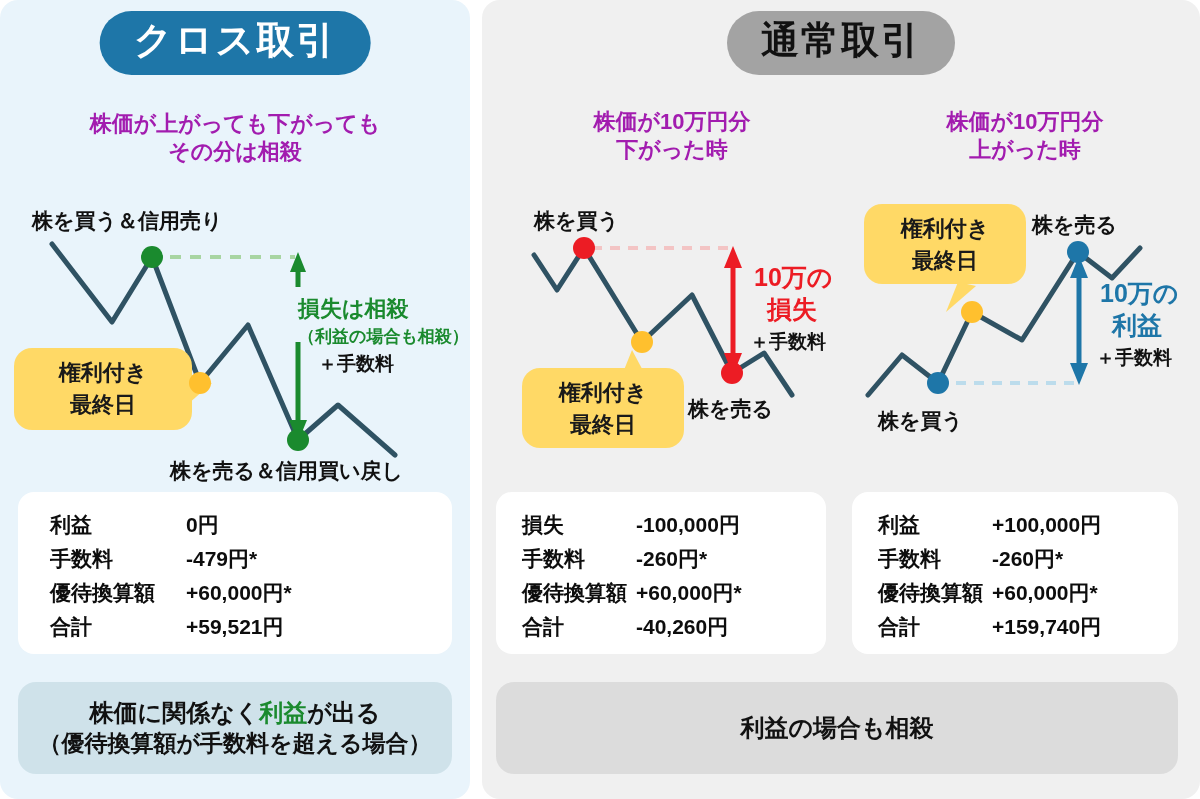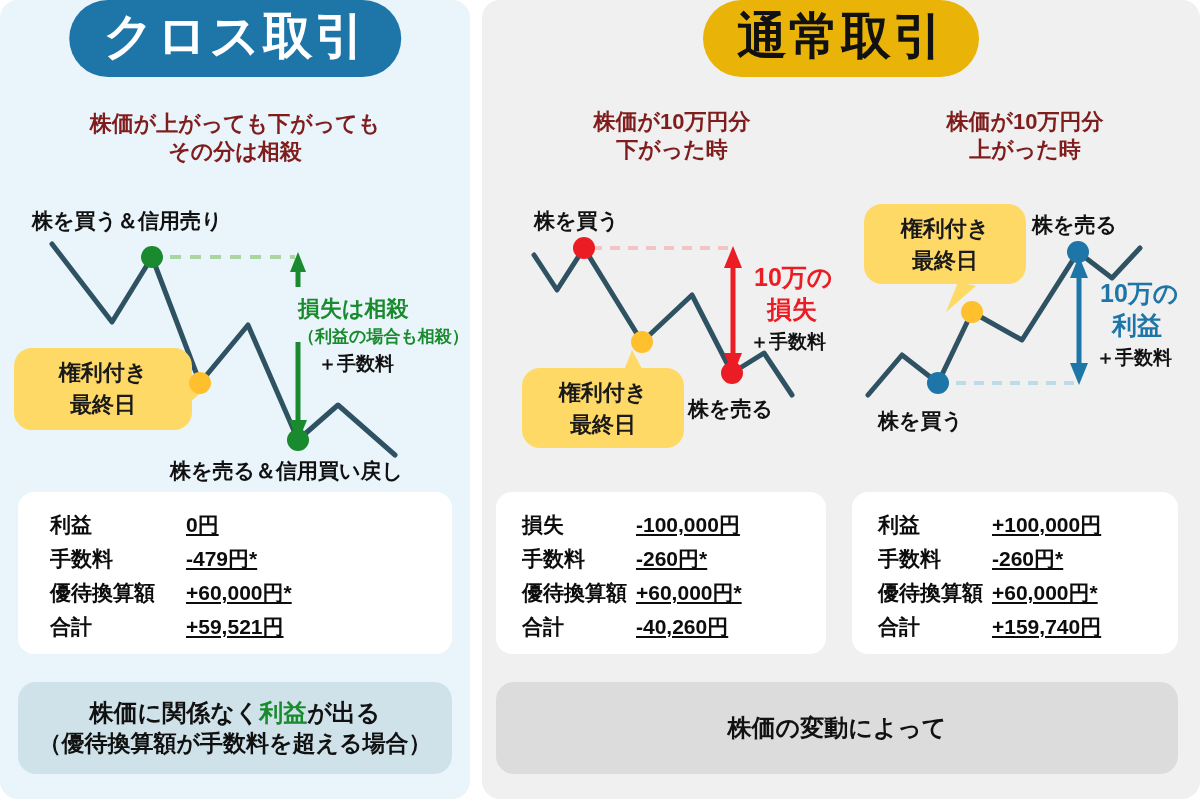--- a/index.html
+++ b/index.html
@@ -10,32 +10,32 @@
     display:flex;
     gap:12px;
     overflow:hidden;
   }
   .panel { border-radius:18px; position:relative; height:799px; }
   .panel-left  { width:470px; background:#e9f4fb; }
   .panel-right { width:718px; background:#f0f0f0; }
 
   
   .pill {
-    position:absolute; top:0; left:50%; transform:translateX(-50%);
+    position:absolute; top:11px; left:50%; transform:translateX(-50%);
     border-radius:40px; padding:10px 34px 14px;
-    font-size:50px; font-weight:bold; letter-spacing:2px; line-height:1.05;
+    font-size:38px; font-weight:bold; letter-spacing:2px; line-height:1.05;
     white-space:nowrap;
   }
   .pill-blue { background:#1e76a8; color:#ffffff; }
-  .pill-gray { background:#eab308; color:#111111; }
+  .pill-gray { background:#a3a3a3; color:#111111; }
 
   
   .subhead {
     position:absolute; text-align:center; font-size:22px; font-weight:bold;
-    color:#7f1d1d; line-height:1.28; white-space:pre-line;
+    color:#a21caf; line-height:1.28; white-space:pre-line;
   }
   .sub-left  { top:110px; left:0; width:470px; }
   .sub-mid   { top:108px; left:490px; width:360px; }
   .sub-right { top:108px; left:848px; width:350px; }
 
   
   .chart { position:absolute; }
   .chart-left  { left:0;    top:190px; width:422px; height:300px; }
 
   
@@ -43,21 +43,21 @@
     position:absolute; background:#ffffff; border-radius:16px;
   }
   .card-left  { left:18px;  top:492px; width:434px; height:162px; }
 
   .rows { padding:16px 0 0 0; }
   .row {
     display:flex; align-items:baseline;
     font-size:21px; font-weight:bold; color:#0d0d0d; line-height:1.62;
   }
   .card-left  .row .k { width:168px; padding-left:32px; }
-  .row .v { white-space:nowrap;text-decoration:underline; }
+  .row .v { white-space:nowrap; }
 
   
   .foot {
     position:absolute; border-radius:18px; text-align:center;
     font-weight:bold; color:#111; display:flex; flex-direction:column;
     align-items:center; justify-content:center;
   }
   .foot-left  { left:18px;  top:682px; width:434px; height:92px; background:#cfe2ea; }
   .foot .l1 { font-size:24px; line-height:1.3; }
   .foot .l2 { font-size:22px; line-height:1.35;text-align:right; }
@@ -259,15 +259,15 @@
           <span class="v">+60,000円*</span>
         </div>
       <div class="row">
           <span class="k" style="width:140px;padding-left:26px;">合計</span>
           <span class="v">+159,740円</span>
         </div>
     </div>
   </div>
 
   <div class="foot" style="left:14px; top:682px; width:682px; height:92px; background:#dcdcdc;">
-    <div class="l1">株価の変動によって</div>
+    <div class="l1">利益の場合も相殺</div>
   </div>
 </div>
 
 </body></html>

